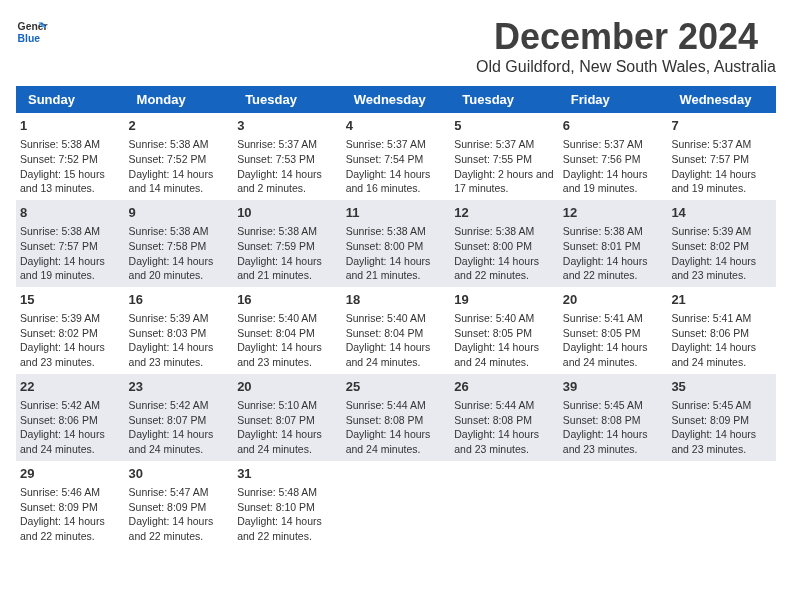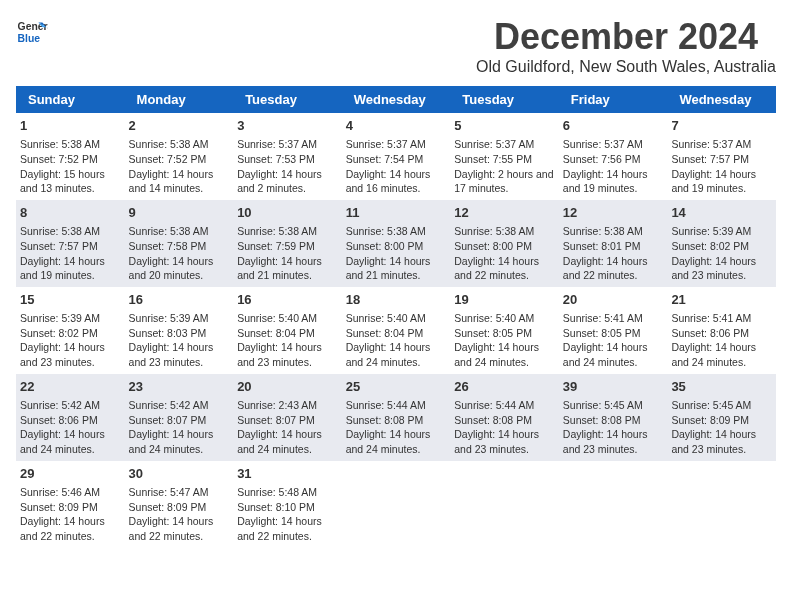--- a/index.html
+++ b/index.html
@@ -132,21 +132,21 @@
         <td><span class="day-num">16</span><span>Sunrise: 5:39 AM</span><br><span>Sunset: 8:03 PM</span><br><span>Daylight: 14 hours and 23 minutes.</span></td>
         <td><span class="day-num">16</span><span>Sunrise: 5:40 AM</span><br><span>Sunset: 8:04 PM</span><br><span>Daylight: 14 hours and 23 minutes.</span></td>
         <td><span class="day-num">18</span><span>Sunrise: 5:40 AM</span><br><span>Sunset: 8:04 PM</span><br><span>Daylight: 14 hours and 24 minutes.</span></td>
         <td><span class="day-num">19</span><span>Sunrise: 5:40 AM</span><br><span>Sunset: 8:05 PM</span><br><span>Daylight: 14 hours and 24 minutes.</span></td>
         <td><span class="day-num">20</span><span>Sunrise: 5:41 AM</span><br><span>Sunset: 8:05 PM</span><br><span>Daylight: 14 hours and 24 minutes.</span></td>
         <td><span class="day-num">21</span><span>Sunrise: 5:41 AM</span><br><span>Sunset: 8:06 PM</span><br><span>Daylight: 14 hours and 24 minutes.</span></td>
       </tr>
       <tr class="alt">
         <td><span class="day-num">22</span><span>Sunrise: 5:42 AM</span><br><span>Sunset: 8:06 PM</span><br><span>Daylight: 14 hours and 24 minutes.</span></td>
         <td><span class="day-num">23</span><span>Sunrise: 5:42 AM</span><br><span>Sunset: 8:07 PM</span><br><span>Daylight: 14 hours and 24 minutes.</span></td>
-        <td><span class="day-num">20</span><span>Sunrise: 2:43 AM</span><br><span>Sunset: 8:07 PM</span><br><span>Daylight: 14 hours and 24 minutes.</span></td>
+        <td><span class="day-num">20</span><span>Sunrise: 5:10 AM</span><br><span>Sunset: 8:07 PM</span><br><span>Daylight: 14 hours and 24 minutes.</span></td>
         <td><span class="day-num">25</span><span>Sunrise: 5:44 AM</span><br><span>Sunset: 8:08 PM</span><br><span>Daylight: 14 hours and 24 minutes.</span></td>
         <td><span class="day-num">26</span><span>Sunrise: 5:44 AM</span><br><span>Sunset: 8:08 PM</span><br><span>Daylight: 14 hours and 23 minutes.</span></td>
         <td><span class="day-num">39</span><span>Sunrise: 5:45 AM</span><br><span>Sunset: 8:08 PM</span><br><span>Daylight: 14 hours and 23 minutes.</span></td>
         <td><span class="day-num">35</span><span>Sunrise: 5:45 AM</span><br><span>Sunset: 8:09 PM</span><br><span>Daylight: 14 hours and 23 minutes.</span></td>
       </tr>
       <tr>
         <td><span class="day-num">29</span><span>Sunrise: 5:46 AM</span><br><span>Sunset: 8:09 PM</span><br><span>Daylight: 14 hours and 22 minutes.</span></td>
         <td><span class="day-num">30</span><span>Sunrise: 5:47 AM</span><br><span>Sunset: 8:09 PM</span><br><span>Daylight: 14 hours and 22 minutes.</span></td>
         <td><span class="day-num">31</span><span>Sunrise: 5:48 AM</span><br><span>Sunset: 8:10 PM</span><br><span>Daylight: 14 hours and 22 minutes.</span></td>
         <td class="cell-empty"></td>

